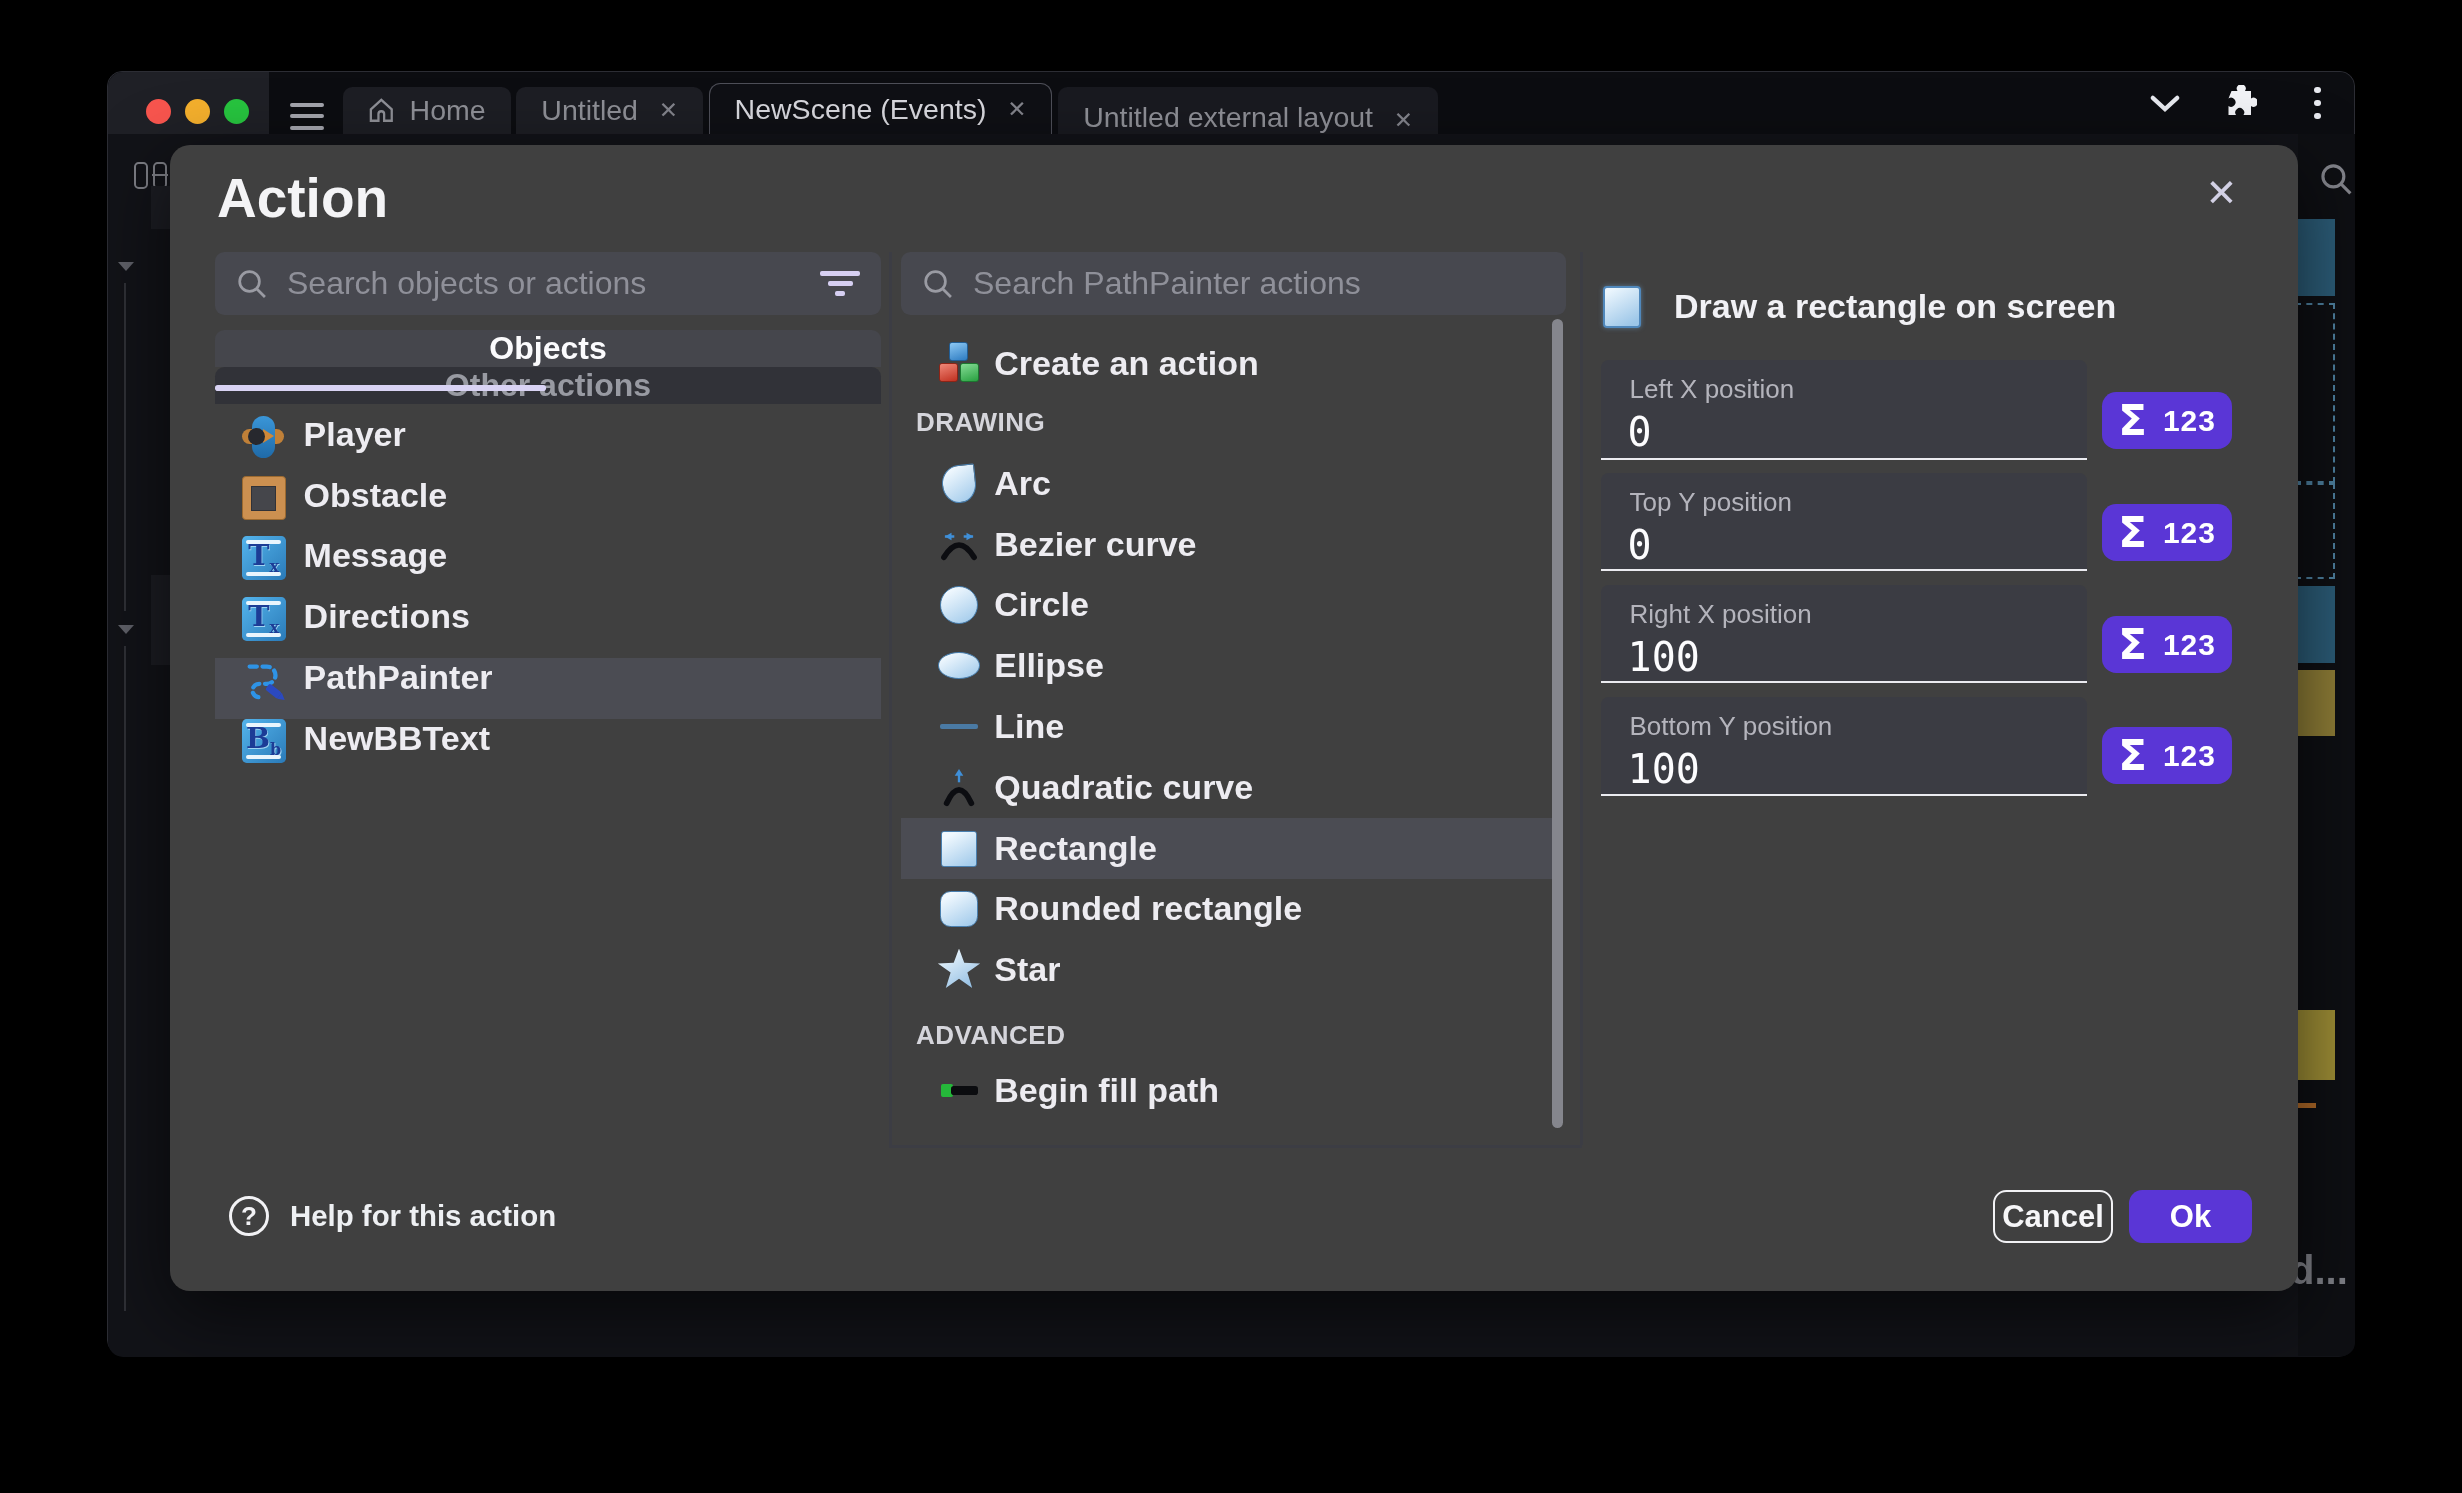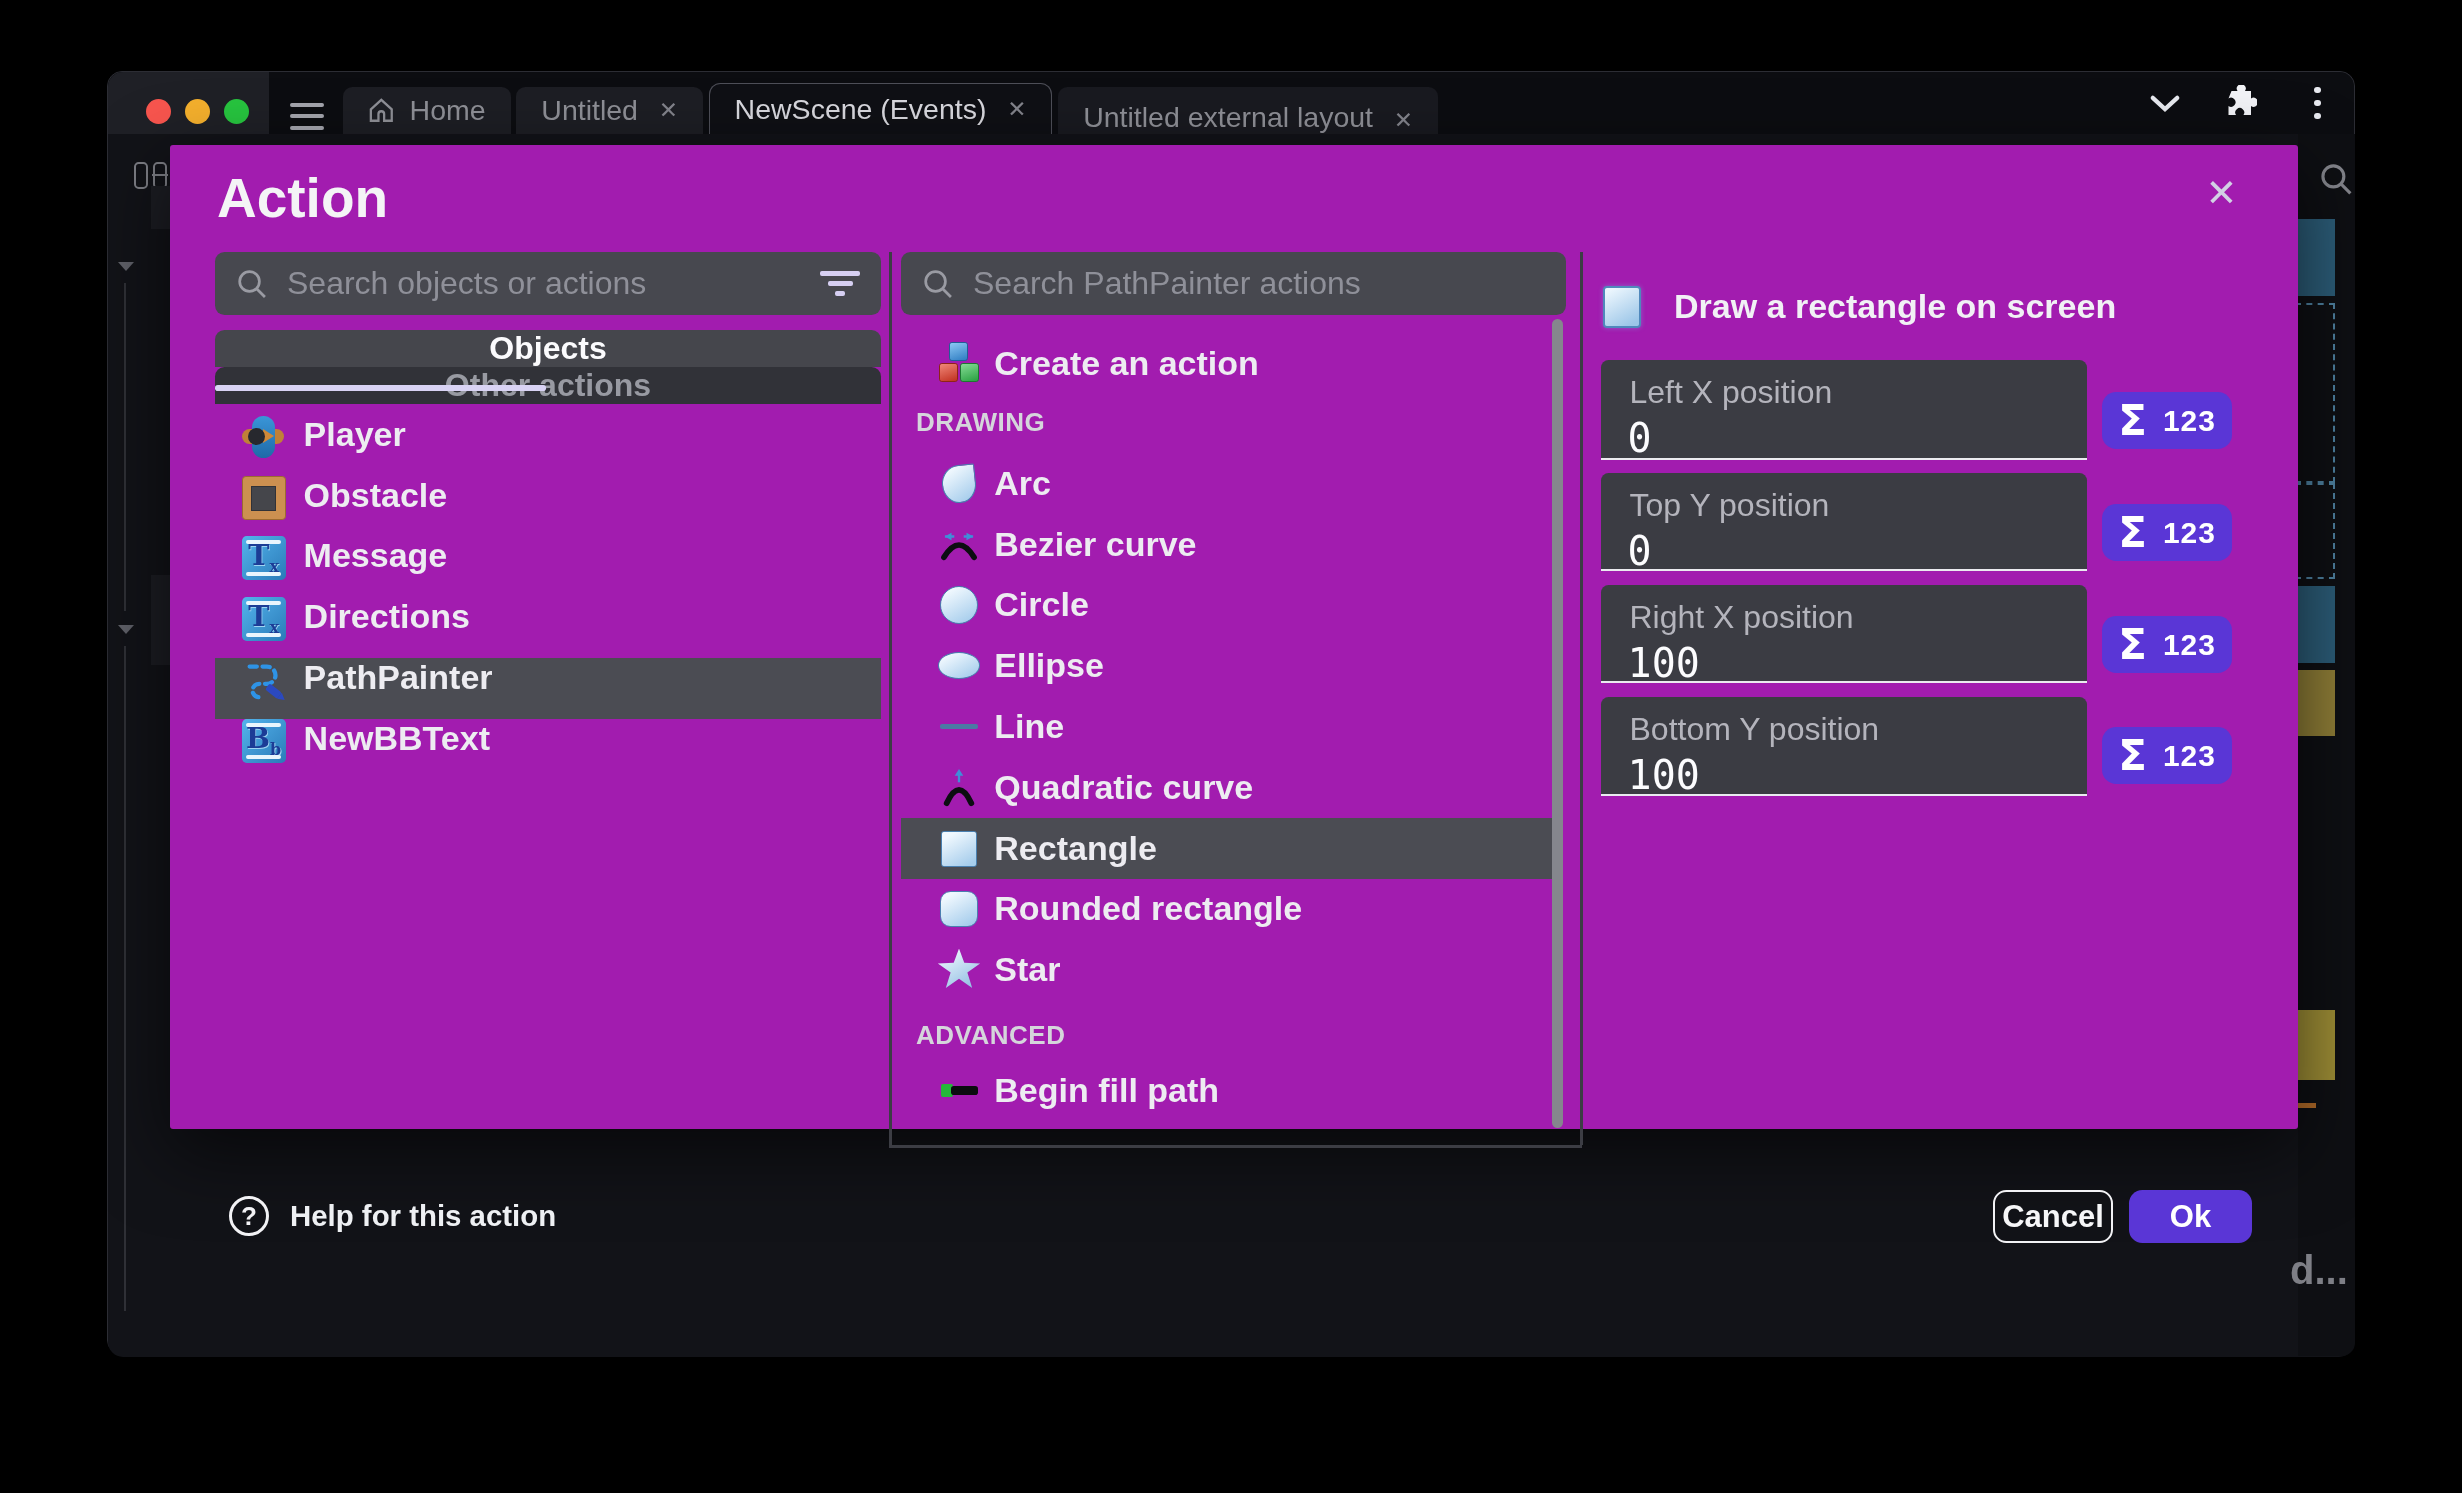--- a/index.html
+++ b/index.html
@@ -43,22 +43,22 @@
   .tri { width:0; height:0; border-left:8.5px solid transparent; border-right:8.5px solid transparent;
     border-top:9.5px solid #5f6068; }
   .vline { width:1.9px; background:#2f3036; }
   .icon08 { display:flex; gap:4.7px; }
   .icon08 i { display:block; width:14.2px; height:26.6px; border:2.8px solid #7d7e85; border-radius:4.7px; }
   .icon08 i.b8 { position:relative; }
   .icon08 i.b8::after { content:""; position:absolute; left:-2.8px; right:-2.8px; top:9.5px;
     height:2.8px; background:#7d7e85; }
 
   
-  .dialog { position:absolute; left:62px; top:73px; width:2128px; height:984px;
-    background:#a21caf; border-radius:3px; box-shadow:0 23px 76px rgba(0,0,0,.6); }
+  .dialog { position:absolute; left:62px; top:73px; width:2128px; height:1146px;
+    background:#404040; border-radius:20px; box-shadow:0 23px 76px rgba(0,0,0,.6); }
   .dlg-title { position:absolute; left:47px; top:21px; font-size:55px; font-weight:700; color:#f4f4f6; }
   .dlg-close { position:absolute; left:2027px; top:23px; width:49px; height:49px; display:flex;
     align-items:center; justify-content:center; font-size:38px; color:#d2d0e4; cursor:pointer; }
 
   .search { position:absolute; height:63px; background:#47484f; border-radius:9.5px;
     display:flex; align-items:center; padding:0 21px; gap:19px; }
   .search input { flex:1; background:transparent; border:none; outline:none;
     font-family:"Liberation Sans",sans-serif; font-size:32px; color:#e9e9ee; min-width:0; }
   .search input::placeholder { color:#8f9099; opacity:1; }
   .sfilter { display:flex; flex-direction:column; align-items:center; gap:5.7px; width:40px; cursor:pointer; }
@@ -93,21 +93,21 @@
   .scrollbar { position:absolute; left:1382px; top:174px; width:11.4px; height:809px;
     background:#85868d; border-radius:5.7px; cursor:pointer; }
 
   
   .action-head-ico { position:absolute; left:1433px; top:141px; width:38px; height:42px;
     background:linear-gradient(150deg,#eaf5fd 10%,#9cc6e8 90%); border:2.8px solid #5088bc;
     border-radius:3.8px; box-shadow:0 0 5.7px rgba(120,180,230,.45); }
   .action-head { position:absolute; left:1504px; top:142px; font-size:34px; font-weight:700; color:#f1f1f5; }
   .field { position:absolute; left:1431px; width:486px; background:#3b3c43;
     border-radius:7.6px 7.6px 0 0; border-bottom:2.8px solid #ebebf0; cursor:text; }
-  .field .flabel { font-size:32px; color:#b4b4bc; margin:14.2px 0 0 28.5px; }
+  .field .flabel { font-size:26px; color:#b4b4bc; margin:14.2px 0 0 28.5px; }
   .field input { display:block; background:transparent; border:none; outline:none;
     font-family:"DejaVu Sans Mono",monospace; font-size:40px; color:#fcfcfe;
     margin:3.8px 0 0 26.6px; width:418px; }
   .sigma-btn { position:absolute; left:1932px; width:130px; height:57px; background:#5a36d6;
     border:none; border-radius:14.2px; display:flex; align-items:center; justify-content:center;
     gap:16px; color:#fff; cursor:pointer; }
   .sigma-btn .sg { font-family:"DejaVu Sans",sans-serif; font-size:42px; font-weight:700; line-height:1; }
   .sigma-btn .nm { font-size:30px; font-weight:700; letter-spacing:0.9px; }
 
   

